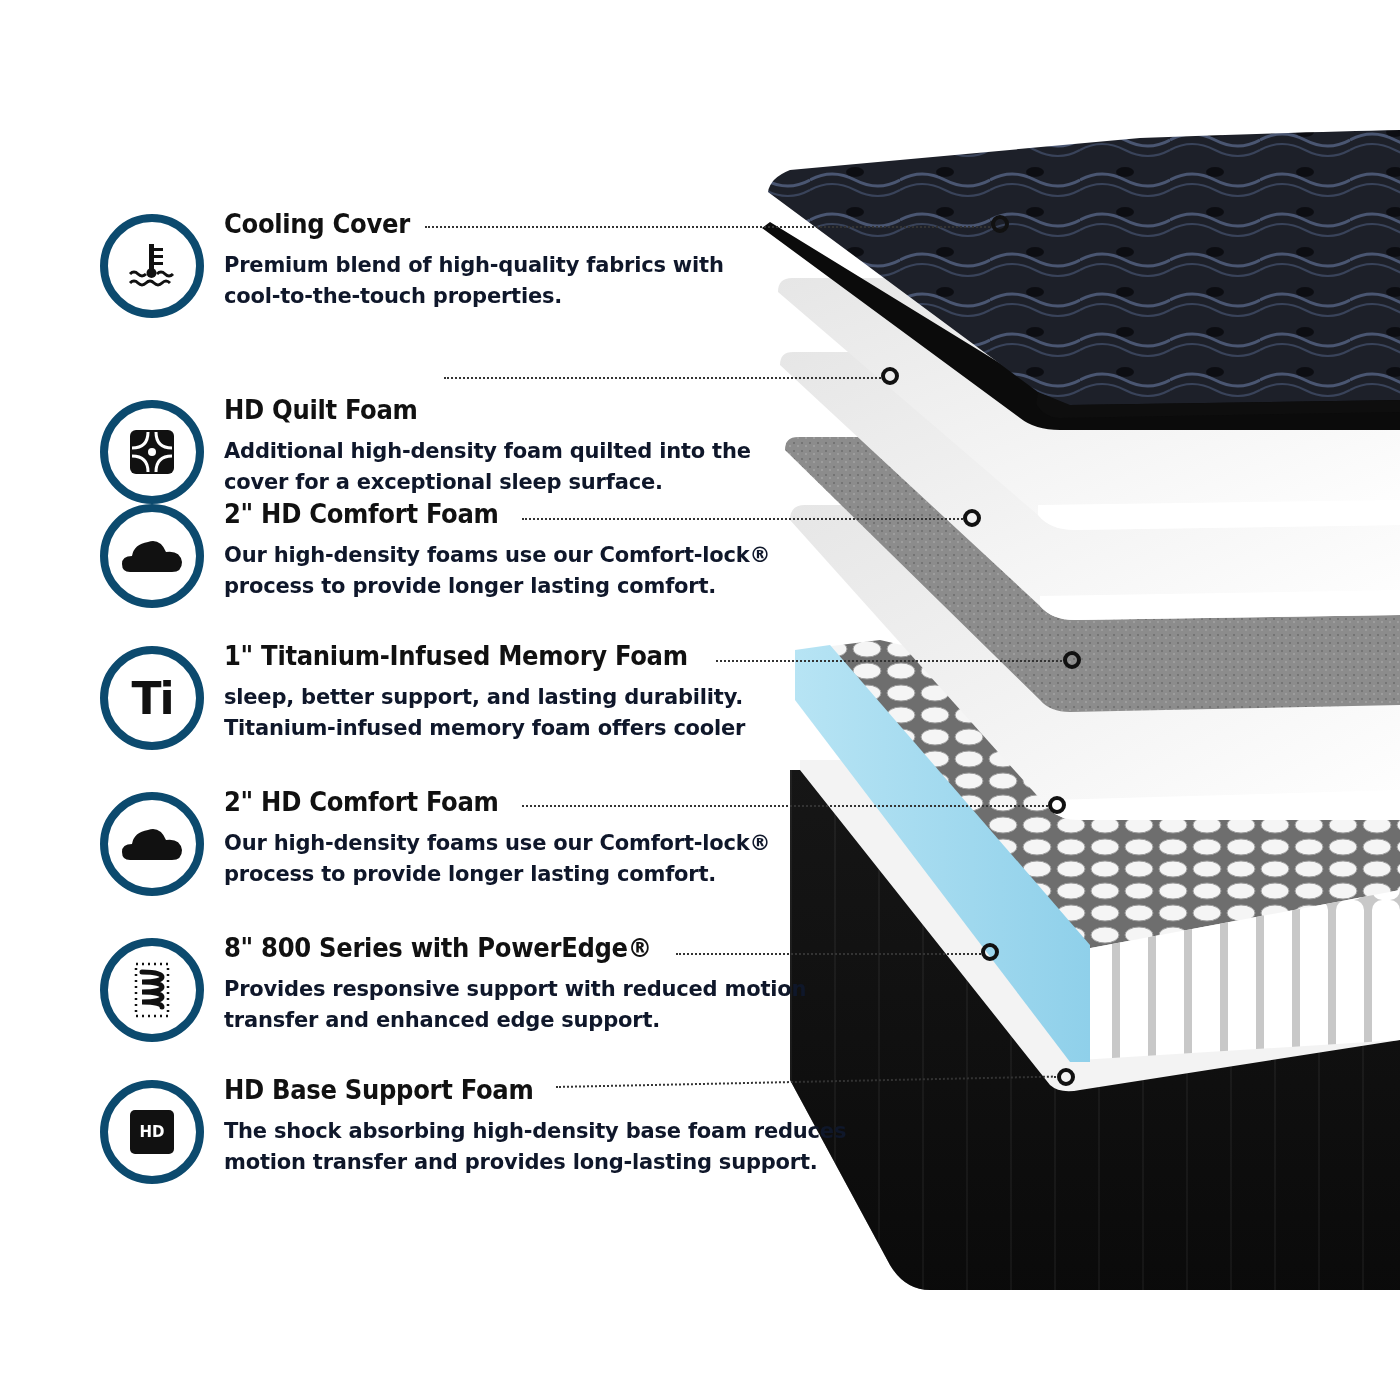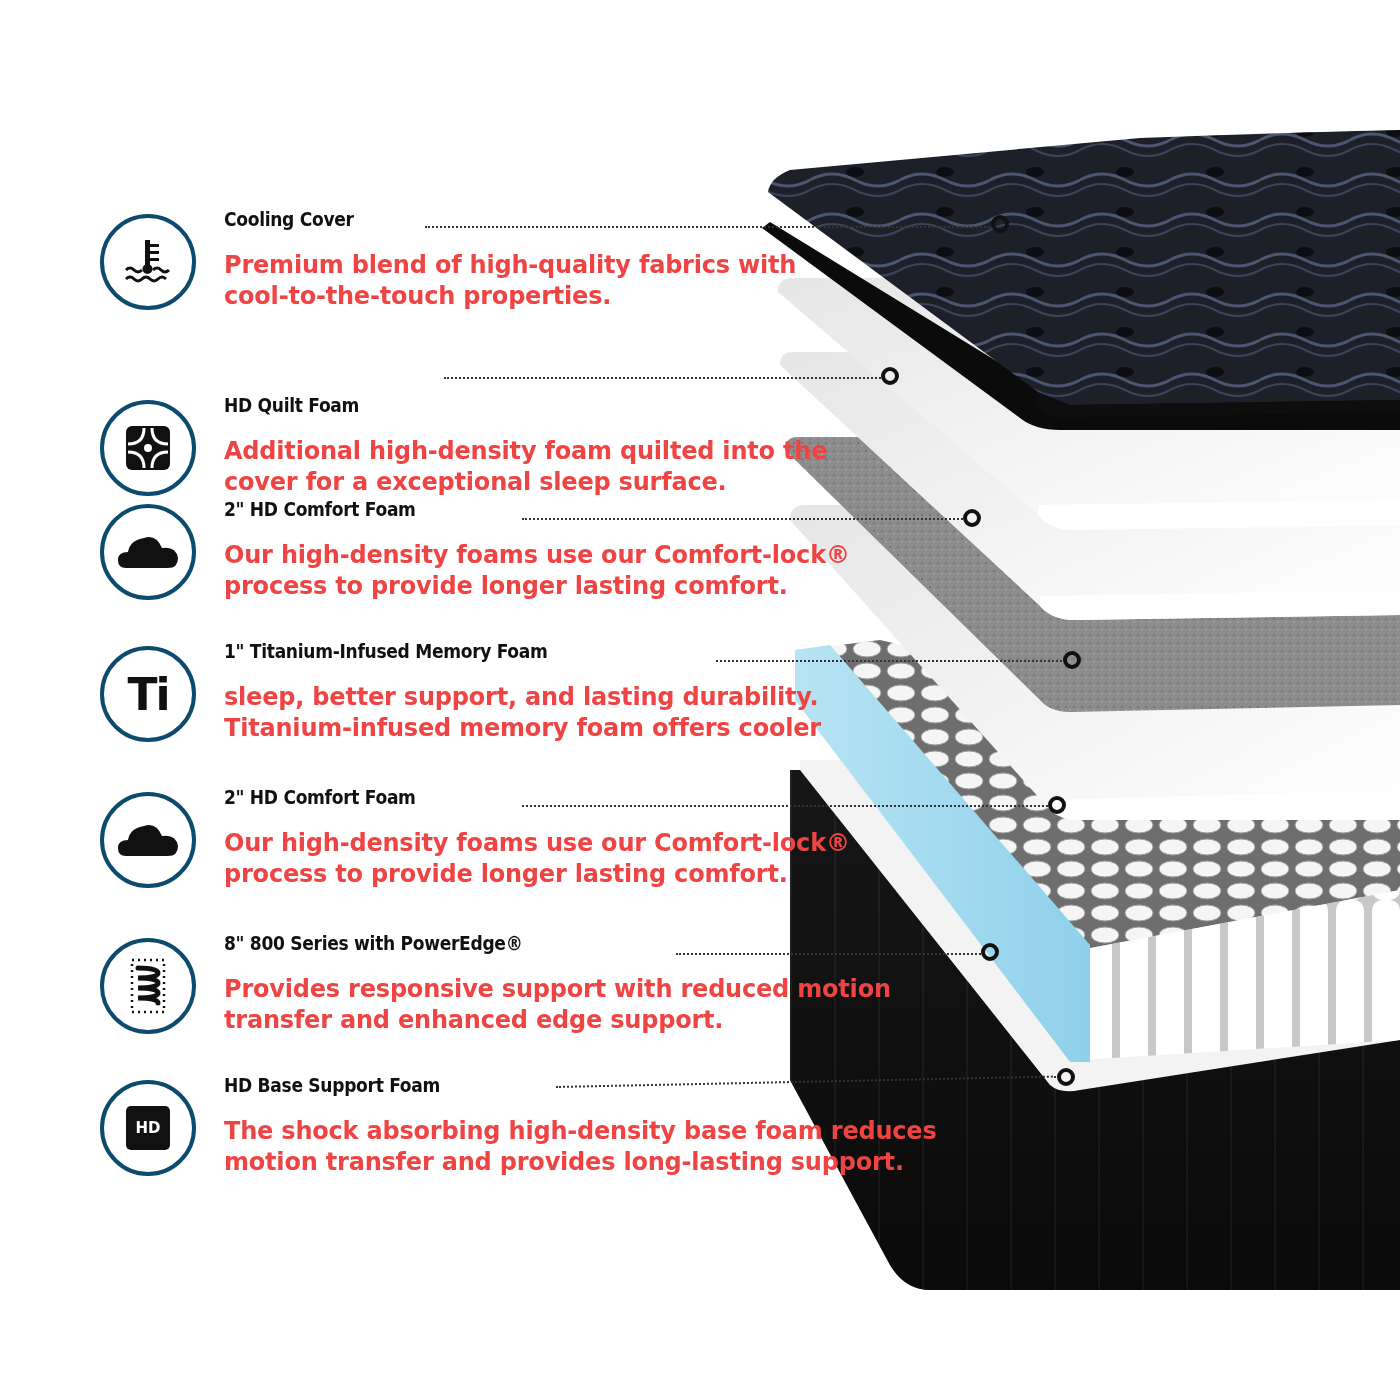--- a/index.html
+++ b/index.html
@@ -3,29 +3,29 @@
 <meta charset="utf-8">
 <style>
   html, body { margin: 0; padding: 0; }
   body {
     width: 1400px; height: 1400px; background: #ffffff; position: relative; overflow: hidden;
     font-family: "DejaVu Sans", sans-serif;
   }
   .feature { position: absolute; left: 100px; width: 900px; height: 110px; }
   .icon-circle {
     position: absolute; left: 0; top: 0; width: 88px; height: 88px; border-radius: 50%;
-    border: 4px solid #0c4a6e; background: #fff; display: flex; align-items: center; justify-content: center;
+    border: 8px solid #0c4a6e; background: #fff; display: flex; align-items: center; justify-content: center;
   }
   .title {
-    position: absolute; left: 124px; top: -6px; font-size: 19px; font-weight: bold; color: #111;
+    position: absolute; left: 124px; top: -6px; font-size: 27px; font-weight: bold; color: #111;
     font-family: "DejaVu Sans", sans-serif; letter-spacing: -0.3px; white-space: nowrap;
     font-stretch: condensed;
   }
   .desc {
-    position: absolute; left: 124px; top: 36px; font-size: 24px; font-weight: bold; color: #ef4444;
+    position: absolute; left: 124px; top: 36px; font-size: 21px; font-weight: bold; color: #0f172a;
     line-height: 31px; white-space: nowrap; letter-spacing: -0.2px;
   }
   .leader { position: absolute; height: 0; border-top: 2px dotted #333; }
   .marker {
     position: absolute; width: 18px; height: 18px; border-radius: 50%; border: 4px solid #111;
     background: transparent; box-sizing: border-box; z-index: 5;
   }
   .mattress { position: absolute; left: 0; top: 0; width: 1400px; height: 1400px; }
 </style>
 </head>

